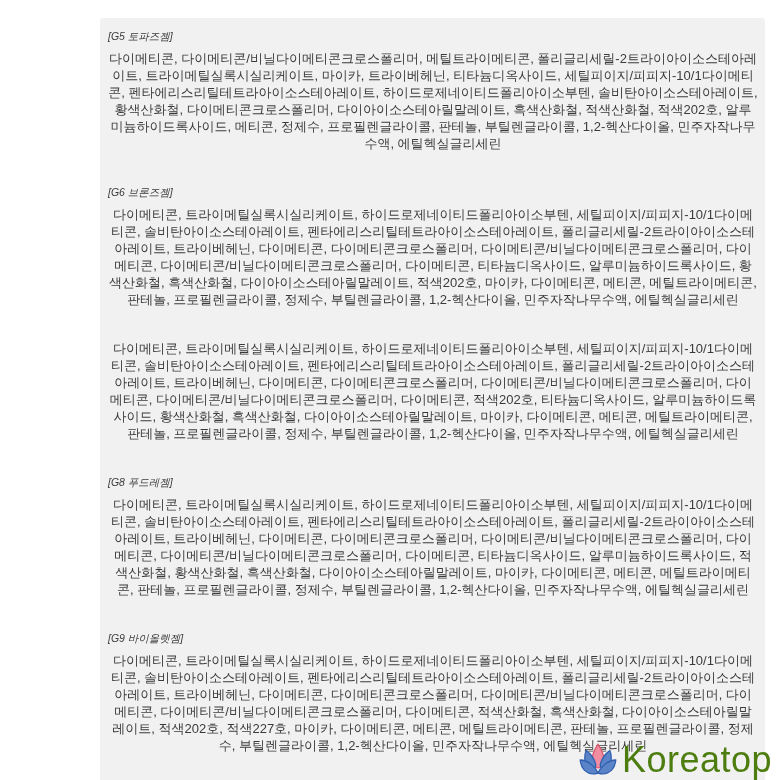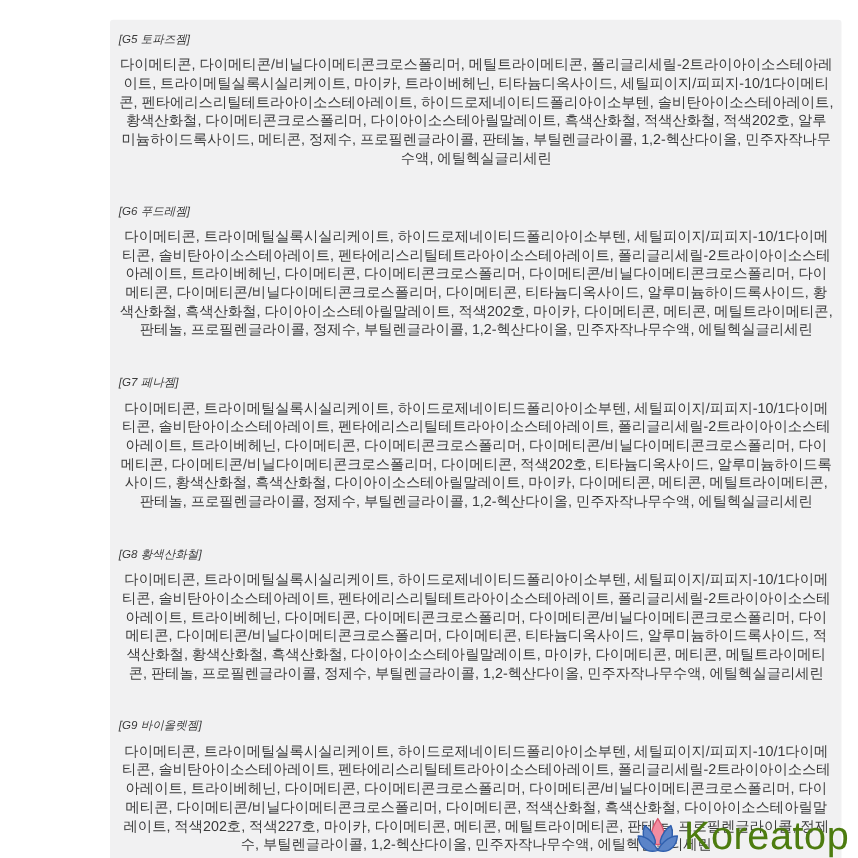--- a/index.html
+++ b/index.html
@@ -60,31 +60,30 @@
 <body>
 
 <div class="panel">
 
   <div class="block">
     <p class="product-header">[G5 토파즈젬]</p>
     <p class="ingredient-list">다이메티콘, 다이메티콘/비닐다이메티콘크로스폴리머, 메틸트라이메티콘, 폴리글리세릴-2트라이아이소스테아레이트, 트라이메틸실록시실리케이트, 마이카, 트라이베헤닌, 티타늄디옥사이드, 세틸피이지/피피지-10/1다이메티콘, 펜타에리스리틸테트라아이소스테아레이트, 하이드로제네이티드폴리아이소부텐, 솔비탄아이소스테아레이트, 황색산화철, 다이메티콘크로스폴리머, 다이아이소스테아릴말레이트, 흑색산화철, 적색산화철, 적색202호, 알루미늄하이드록사이드, 메티콘, 정제수, 프로필렌글라이콜, 판테놀, 부틸렌글라이콜, 1,2-헥산다이올, 민주자작나무수액, 에틸헥실글리세린</p>
   </div>
 
   <div class="block">
-    <p class="product-header">[G6 푸드레젬]</p>
+    <p class="product-header">[G6 브론즈젬]</p>
     <p class="ingredient-list">다이메티콘, 트라이메틸실록시실리케이트, 하이드로제네이티드폴리아이소부텐, 세틸피이지/피피지-10/1다이메티콘, 솔비탄아이소스테아레이트, 펜타에리스리틸테트라아이소스테아레이트, 폴리글리세릴-2트라이아이소스테아레이트, 트라이베헤닌, 다이메티콘, 다이메티콘크로스폴리머, 다이메티콘/비닐다이메티콘크로스폴리머, 다이메티콘, 다이메티콘/비닐다이메티콘크로스폴리머, 다이메티콘, 티타늄디옥사이드, 알루미늄하이드록사이드, 황색산화철, 흑색산화철, 다이아이소스테아릴말레이트, 적색202호, 마이카, 다이메티콘, 메티콘, 메틸트라이메티콘, 판테놀, 프로필렌글라이콜, 정제수, 부틸렌글라이콜, 1,2-헥산다이올, 민주자작나무수액, 에틸헥실글리세린</p>
   </div>
 
   <div class="block">
-    <p class="product-header">[G7 페나젬]</p>
     <p class="ingredient-list">다이메티콘, 트라이메틸실록시실리케이트, 하이드로제네이티드폴리아이소부텐, 세틸피이지/피피지-10/1다이메티콘, 솔비탄아이소스테아레이트, 펜타에리스리틸테트라아이소스테아레이트, 폴리글리세릴-2트라이아이소스테아레이트, 트라이베헤닌, 다이메티콘, 다이메티콘크로스폴리머, 다이메티콘/비닐다이메티콘크로스폴리머, 다이메티콘, 다이메티콘/비닐다이메티콘크로스폴리머, 다이메티콘, 적색202호, 티타늄디옥사이드, 알루미늄하이드록사이드, 황색산화철, 흑색산화철, 다이아이소스테아릴말레이트, 마이카, 다이메티콘, 메티콘, 메틸트라이메티콘, 판테놀, 프로필렌글라이콜, 정제수, 부틸렌글라이콜, 1,2-헥산다이올, 민주자작나무수액, 에틸헥실글리세린</p>
   </div>
 
   <div class="block">
-    <p class="product-header">[G8 황색산화철]</p>
+    <p class="product-header">[G8 푸드레젬]</p>
     <p class="ingredient-list">다이메티콘, 트라이메틸실록시실리케이트, 하이드로제네이티드폴리아이소부텐, 세틸피이지/피피지-10/1다이메티콘, 솔비탄아이소스테아레이트, 펜타에리스리틸테트라아이소스테아레이트, 폴리글리세릴-2트라이아이소스테아레이트, 트라이베헤닌, 다이메티콘, 다이메티콘크로스폴리머, 다이메티콘/비닐다이메티콘크로스폴리머, 다이메티콘, 다이메티콘/비닐다이메티콘크로스폴리머, 다이메티콘, 티타늄디옥사이드, 알루미늄하이드록사이드, 적색산화철, 황색산화철, 흑색산화철, 다이아이소스테아릴말레이트, 마이카, 다이메티콘, 메티콘, 메틸트라이메티콘, 판테놀, 프로필렌글라이콜, 정제수, 부틸렌글라이콜, 1,2-헥산다이올, 민주자작나무수액, 에틸헥실글리세린</p>
   </div>
 
   <div class="block">
     <p class="product-header">[G9 바이올렛젬]</p>
     <p class="ingredient-list">다이메티콘, 트라이메틸실록시실리케이트, 하이드로제네이티드폴리아이소부텐, 세틸피이지/피피지-10/1다이메티콘, 솔비탄아이소스테아레이트, 펜타에리스리틸테트라아이소스테아레이트, 폴리글리세릴-2트라이아이소스테아레이트, 트라이베헤닌, 다이메티콘, 다이메티콘크로스폴리머, 다이메티콘/비닐다이메티콘크로스폴리머, 다이메티콘, 다이메티콘/비닐다이메티콘크로스폴리머, 다이메티콘, 적색산화철, 흑색산화철, 다이아이소스테아릴말레이트, 적색202호, 적색227호, 마이카, 다이메티콘, 메티콘, 메틸트라이메티콘, 판테놀, 프로필렌글라이콜, 정제수, 부틸렌글라이콜, 1,2-헥산다이올, 민주자작나무수액, 에틸헥실글리세린</p>
   </div>
 
   <div class="block">
     <p class="ingredient-list">다이메티콘, 트라이메틸실록시실리케이트, 하이드로제네이티드폴리아이소부텐, 세틸피이지/피피지-10/1다이메티콘, 솔비탄아이소스테아레이트, 펜타에리스리틸테트라아이소스테아레이트, 폴리글리세릴-2트라이아이소스테아레이트, 트라이베헤닌, 다이메티콘, 다이메티콘크로스폴리머, 다이메티콘/비닐다이메티콘크로스폴리머, 다이메티콘, 다이메티콘/비닐다이메티콘크로스폴리머, 다이메티콘, 적색202호, 황색산화철, 청색1호, 마이카, 다이메티콘, 메티콘, 메틸트라이메티콘, 판테놀, 프로필렌글라이콜, 정제수, 부틸렌글라이콜, 1,2-헥산다이올, 민주자작나무수액, 에틸헥실글리세린</p>

